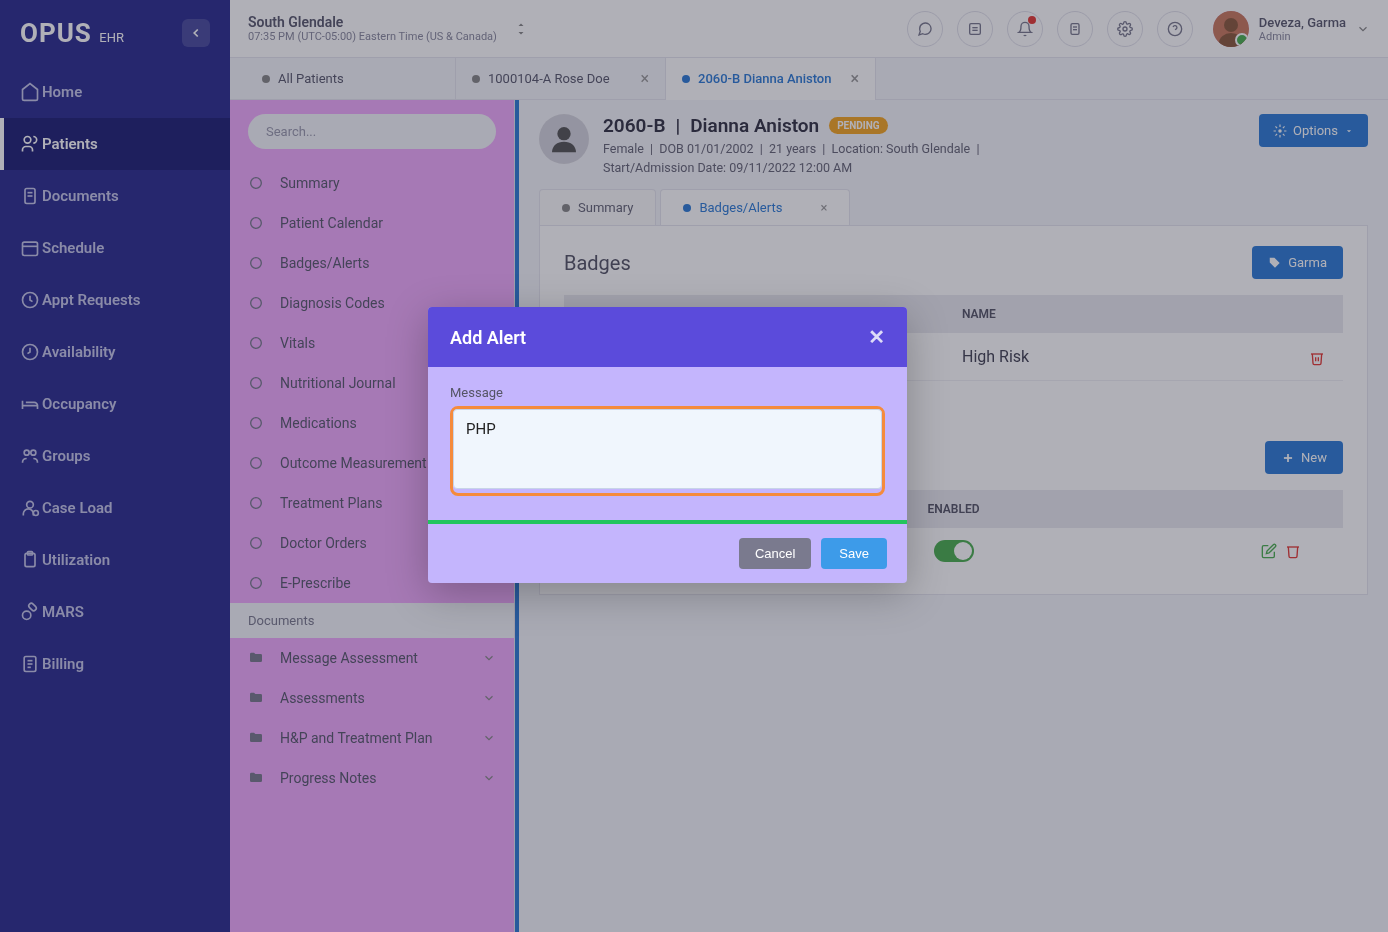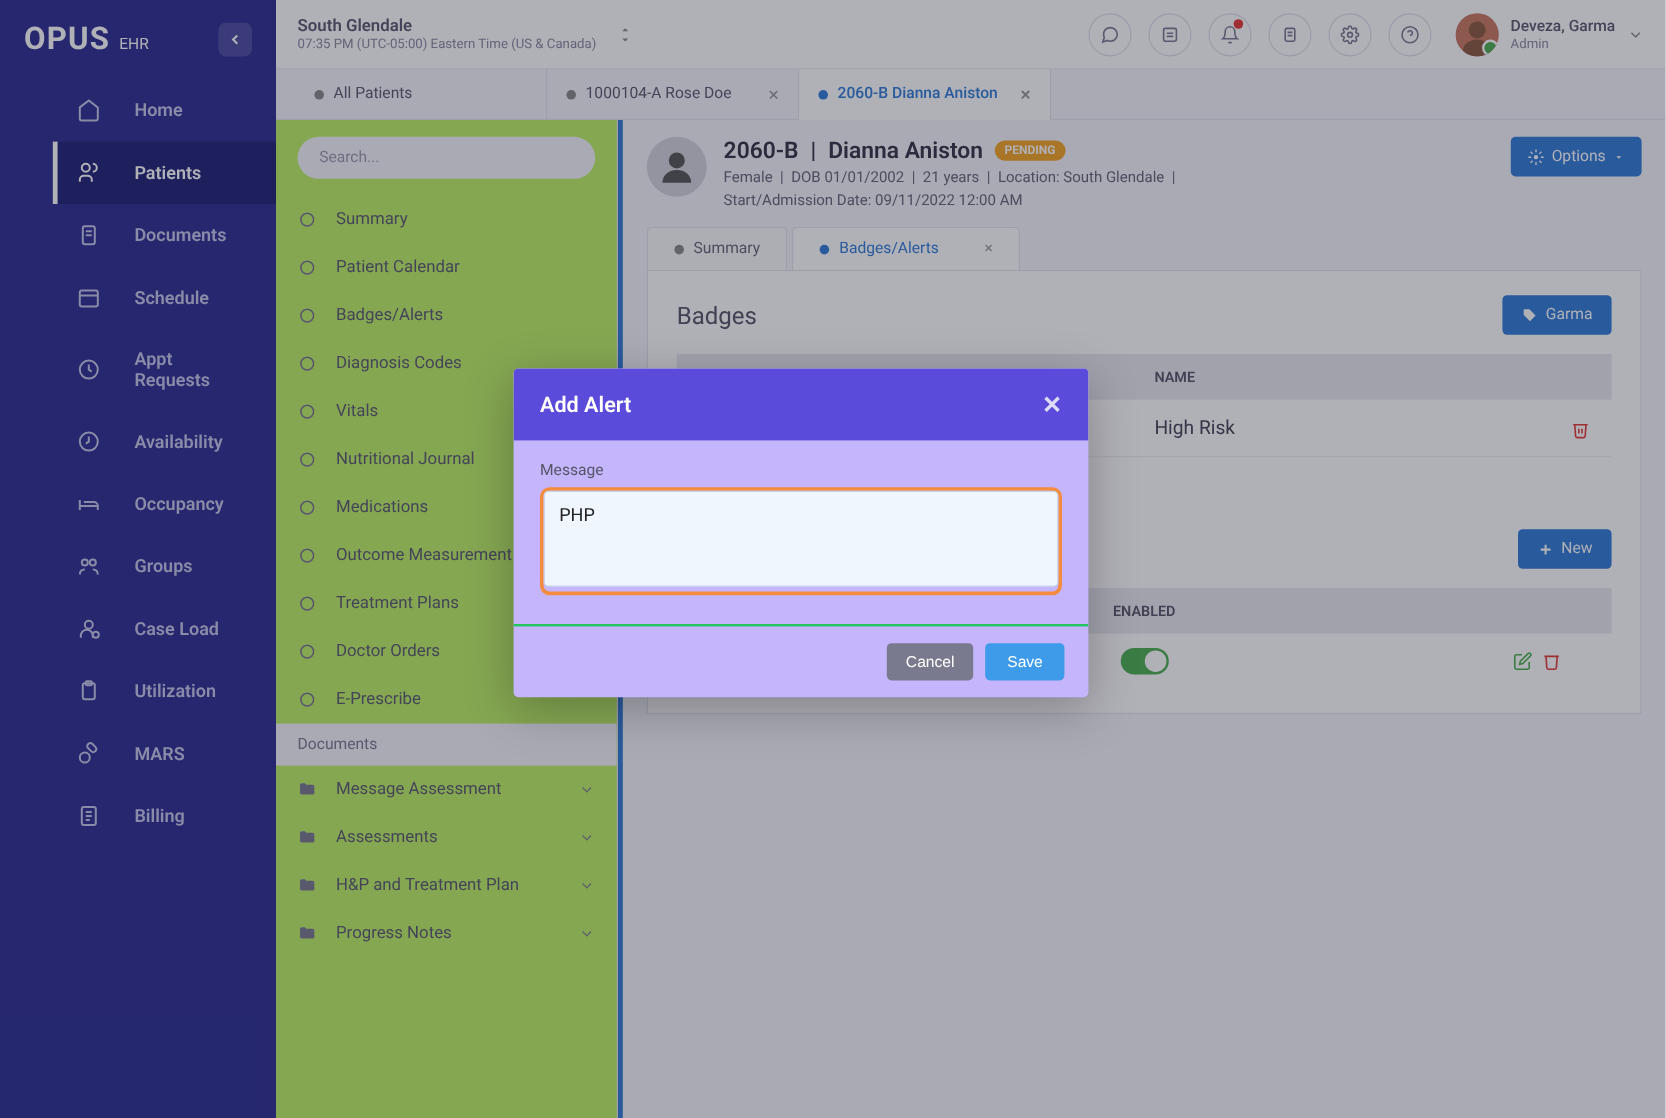--- a/index.html
+++ b/index.html
@@ -38,25 +38,24 @@
     width: 28px; height: 28px;
     background: rgba(255,255,255,0.15);
     border-radius: 6px;
     display: flex; align-items:center; justify-content:center;
     color: #fff;
   }
   .nav-item {
     padding: 16px 20px;
     display: flex;
     align-items: center;
-    gap: 28px;
+    gap: 2px;
     font-size: 15px;
     font-weight: 600;
     cursor: pointer;
-    margin-left: 44px;
   }
   .nav-item.active {
     background: #1f2175;
     color: #fff;
     border-left: 4px solid #fff;
     padding-left: 16px;
   }
   .nav-icon {
     width: 20px; height: 20px;
     display:flex; align-items:center; justify-content:center;
@@ -130,21 +129,21 @@
   .top-tab.active { background:#fff; color:#2e7cd6; font-weight:500; }
   .tab-dot { width:8px; height:8px; border-radius:50%; background:#888; }
   .top-tab.active .tab-dot { background:#2e7cd6; }
   .tab-close { margin-left:auto; color:#999; font-size:16px; }
   
   
   .patient-col {
     position:absolute;
     left:0; top:42px;
     width:285px; height:832px;
-    background:#bef264;
+    background:#f0abfc;
     border-right:1px solid #e5e5ee;
     overflow:hidden;
   }
   .search-box {
     margin:14px 18px;
     background:#f5f6fa;
     border-radius:20px;
     padding:10px 18px;
     font-size:13px;
     color:#9a9aae;
@@ -302,21 +301,21 @@
     border:1px solid #c7d4e8;
     background:#f0f6fd;
     border-radius:4px;
     padding:10px 12px;
     font-size:15px;
     color:#222;
     resize:none;
     font-family:inherit;
   }
   .modal-foot {
-    border-top:2px solid #22c55e;
+    border-top:4px solid #22c55e;
     padding:14px 20px;
     display:flex; justify-content:flex-end; gap:10px;
   }
   .btn-cancel {
     background:#7a7a8e; color:#fff; padding:8px 16px; border-radius:4px;
     font-size:13px; border:none; cursor:pointer;
   }
   .btn-save {
     background:#3d9be9; color:#fff; padding:8px 18px; border-radius:4px;
     font-size:13px; border:none; cursor:pointer;

